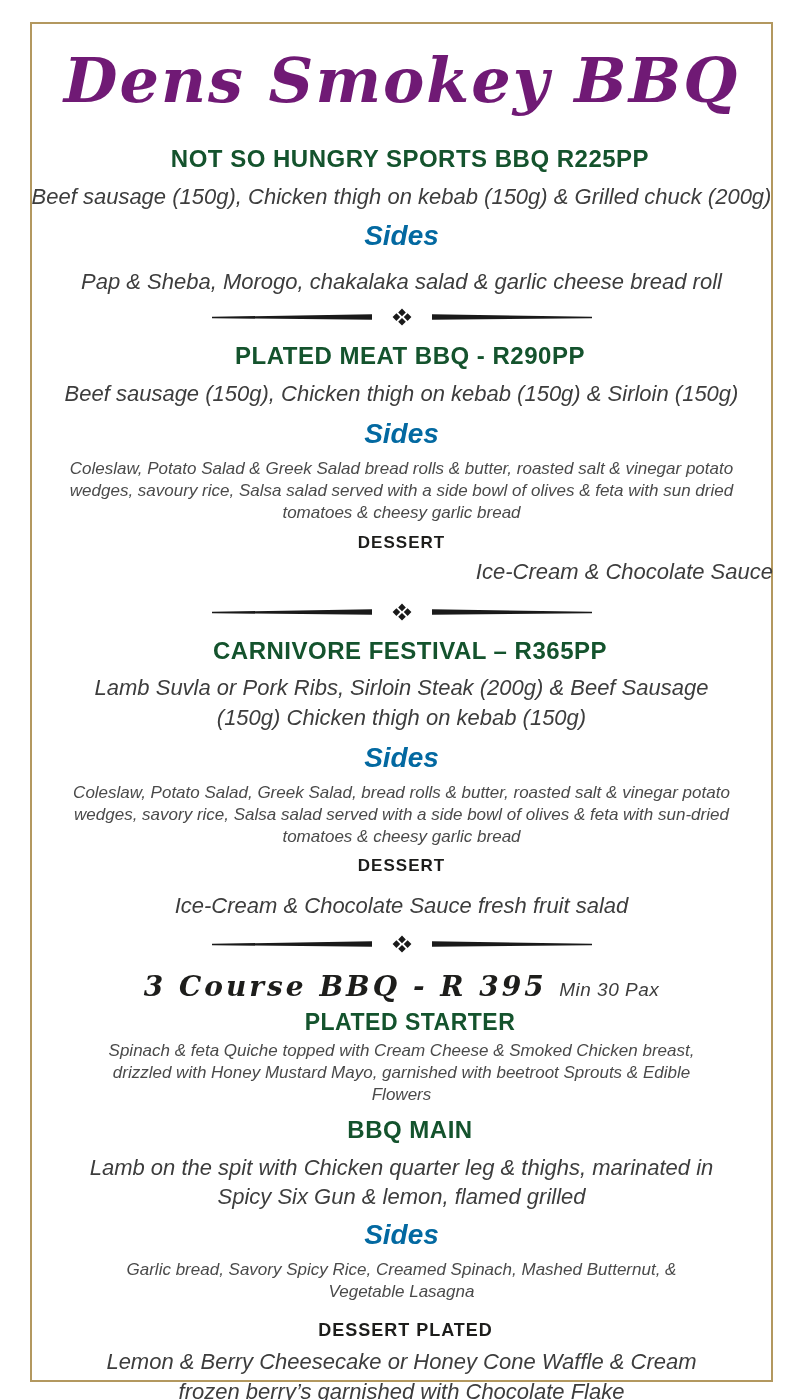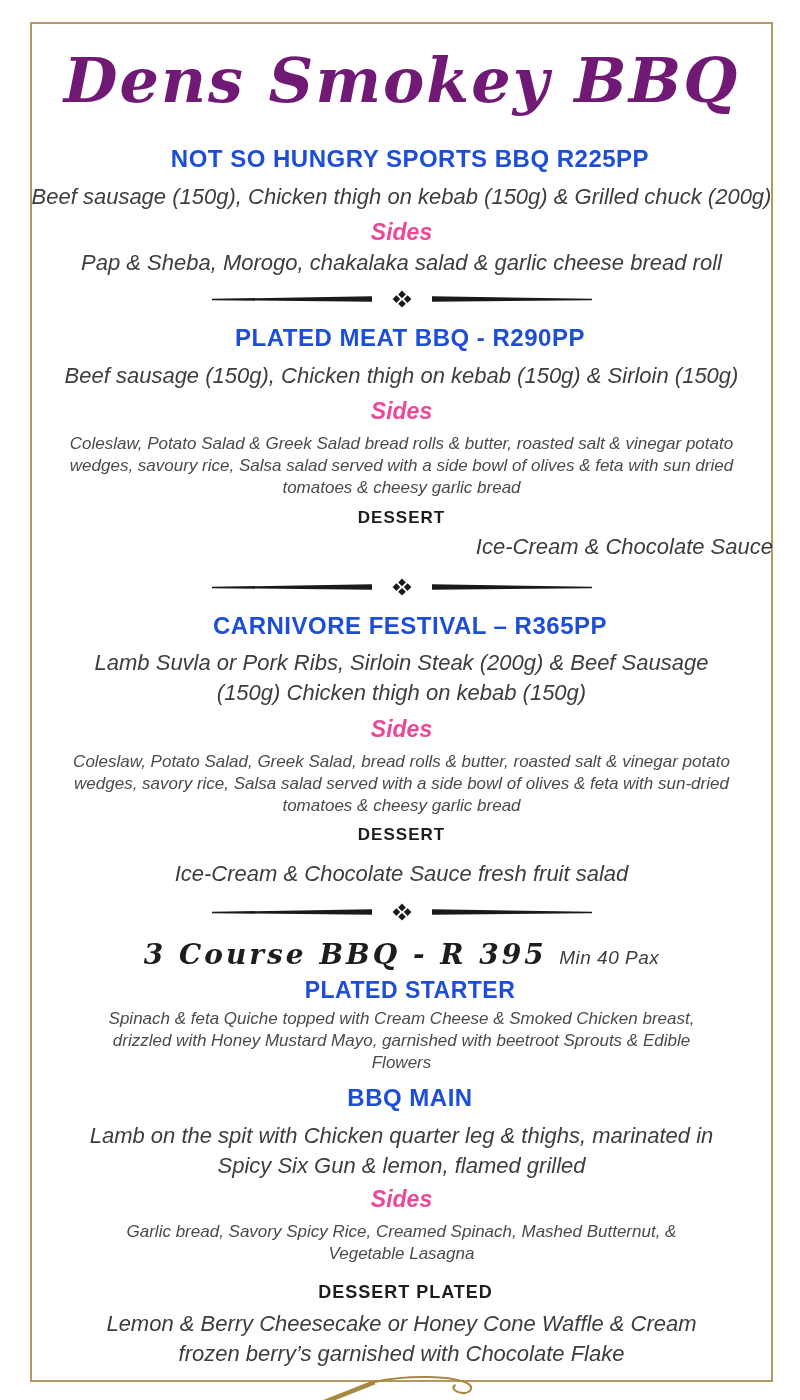--- a/index.html
+++ b/index.html
@@ -32,37 +32,37 @@
     margin-top: 16px;
     letter-spacing: 2px;
     color: #701a75;
   }
   .h-section {
     font-size: 24px;
     font-weight: 700;
     letter-spacing: 0.5px;
     line-height: 1.2;
     margin-top: 20px;
-    color: #1d4ed8;
+    color: #14532d;
     margin-left: 17px;
   }
   .desc-lg {
     font-style: italic;
     font-size: 22px;
     line-height: 1.35;
     color: #3d3d3d;
     margin: 8px auto 0;
   }
   .sides-label {
     font-style: italic;
     font-weight: 700;
-    font-size: 23px;
+    font-size: 28px;
     line-height: 1.3;
     margin-top: 7px;
-    color: #ec4899;
+    color: #0369a1;
   }
   .desc-sm {
     font-style: italic;
     font-size: 17px;
     line-height: 1.3;
     color: #4a4a4a;
     margin: 6px auto 0;
     max-width: 690px;
   }
   .mini-label {
@@ -116,21 +116,21 @@
 <div class="frame"></div>
 
 <div class="content">
 
   <div class="title">Dens Smokey BBQ</div>
 
   <div>
     <div class="h-section">NOT SO HUNGRY SPORTS BBQ R225PP</div>
     <div class="desc-lg">Beef sausage (150g), Chicken thigh on kebab (150g) &amp; Grilled chuck (200g)</div>
     <div class="sides-label">Sides</div>
-    <div class="desc-lg" style="margin-top:0;">Pap &amp; Sheba, Morogo, chakalaka salad &amp; garlic cheese bread roll</div>
+    <div class="desc-lg" style="margin-top:12px;">Pap &amp; Sheba, Morogo, chakalaka salad &amp; garlic cheese bread roll</div>
   </div>
 
   <svg class="divider" viewBox="0 0 380 18">
     <polygon fill="#1a1a1a" points="0,8.8 160,6.3 160,11.8 0,10.2"></polygon>
     <polygon fill="#1a1a1a" points="380,8.8 220,6.3 220,11.8 380,10.2"></polygon>
     <path fill="#1a1a1a" d="M190,0.6 L193.8,4.4 L190,8.2 L186.2,4.4 Z M190,10 L193.8,13.8 L190,17.6 L186.2,13.8 Z M184.4,5.3 L188.2,9.1 L184.4,12.9 L180.6,9.1 Z M195.6,5.3 L199.4,9.1 L195.6,12.9 L191.8,9.1 Z"></path>
   </svg>
 
   <div>
     <div class="h-section" style="margin-top:16px;">PLATED MEAT BBQ - R290PP</div>
@@ -158,21 +158,21 @@
 
   <svg class="divider mt14" style="margin-top:14px;" viewBox="0 0 380 18">
     <polygon fill="#1a1a1a" points="0,8.8 160,6.3 160,11.8 0,10.2"></polygon>
     <polygon fill="#1a1a1a" points="380,8.8 220,6.3 220,11.8 380,10.2"></polygon>
     <path fill="#1a1a1a" d="M190,0.6 L193.8,4.4 L190,8.2 L186.2,4.4 Z M190,10 L193.8,13.8 L190,17.6 L186.2,13.8 Z M184.4,5.3 L188.2,9.1 L184.4,12.9 L180.6,9.1 Z M195.6,5.3 L199.4,9.1 L195.6,12.9 L191.8,9.1 Z"></path>
   </svg>
 
   <div>
     <div class="course-head">
       <span class="course-script">3 Course BBQ - R 395</span>
-      <span class="course-note">Min 40 Pax</span>
+      <span class="course-note">Min 30 Pax</span>
     </div>
     <div class="h-section" style="margin-top:4px; font-size:23px;">PLATED STARTER</div>
     <div class="desc-sm w620" style="margin-top:3px;">Spinach &amp; feta Quiche topped with Cream Cheese &amp; Smoked Chicken breast, drizzled with Honey Mustard Mayo, garnished with beetroot Sprouts &amp; Edible Flowers</div>
     <div class="h-section" style="margin-top:10px;">BBQ MAIN</div>
     <div class="desc-lg w650">Lamb on the spit with Chicken quarter leg &amp; thighs, marinated in Spicy Six Gun &amp; lemon, flamed grilled</div>
     <div class="sides-label" style="margin-top:5px;">Sides</div>
     <div class="desc-sm w600">Garlic bread, Savory Spicy Rice, Creamed Spinach, Mashed Butternut, &amp; Vegetable Lasagna</div>
     <div class="mini-label" style="margin-top:16px; font-size:18px;padding-left:8px;">DESSERT PLATED</div>
     <div class="desc-lg w620" style="margin-top:6px;">Lemon &amp; Berry Cheesecake or Honey Cone Waffle &amp; Cream frozen berry’s garnished with Chocolate Flake</div>
   </div>

